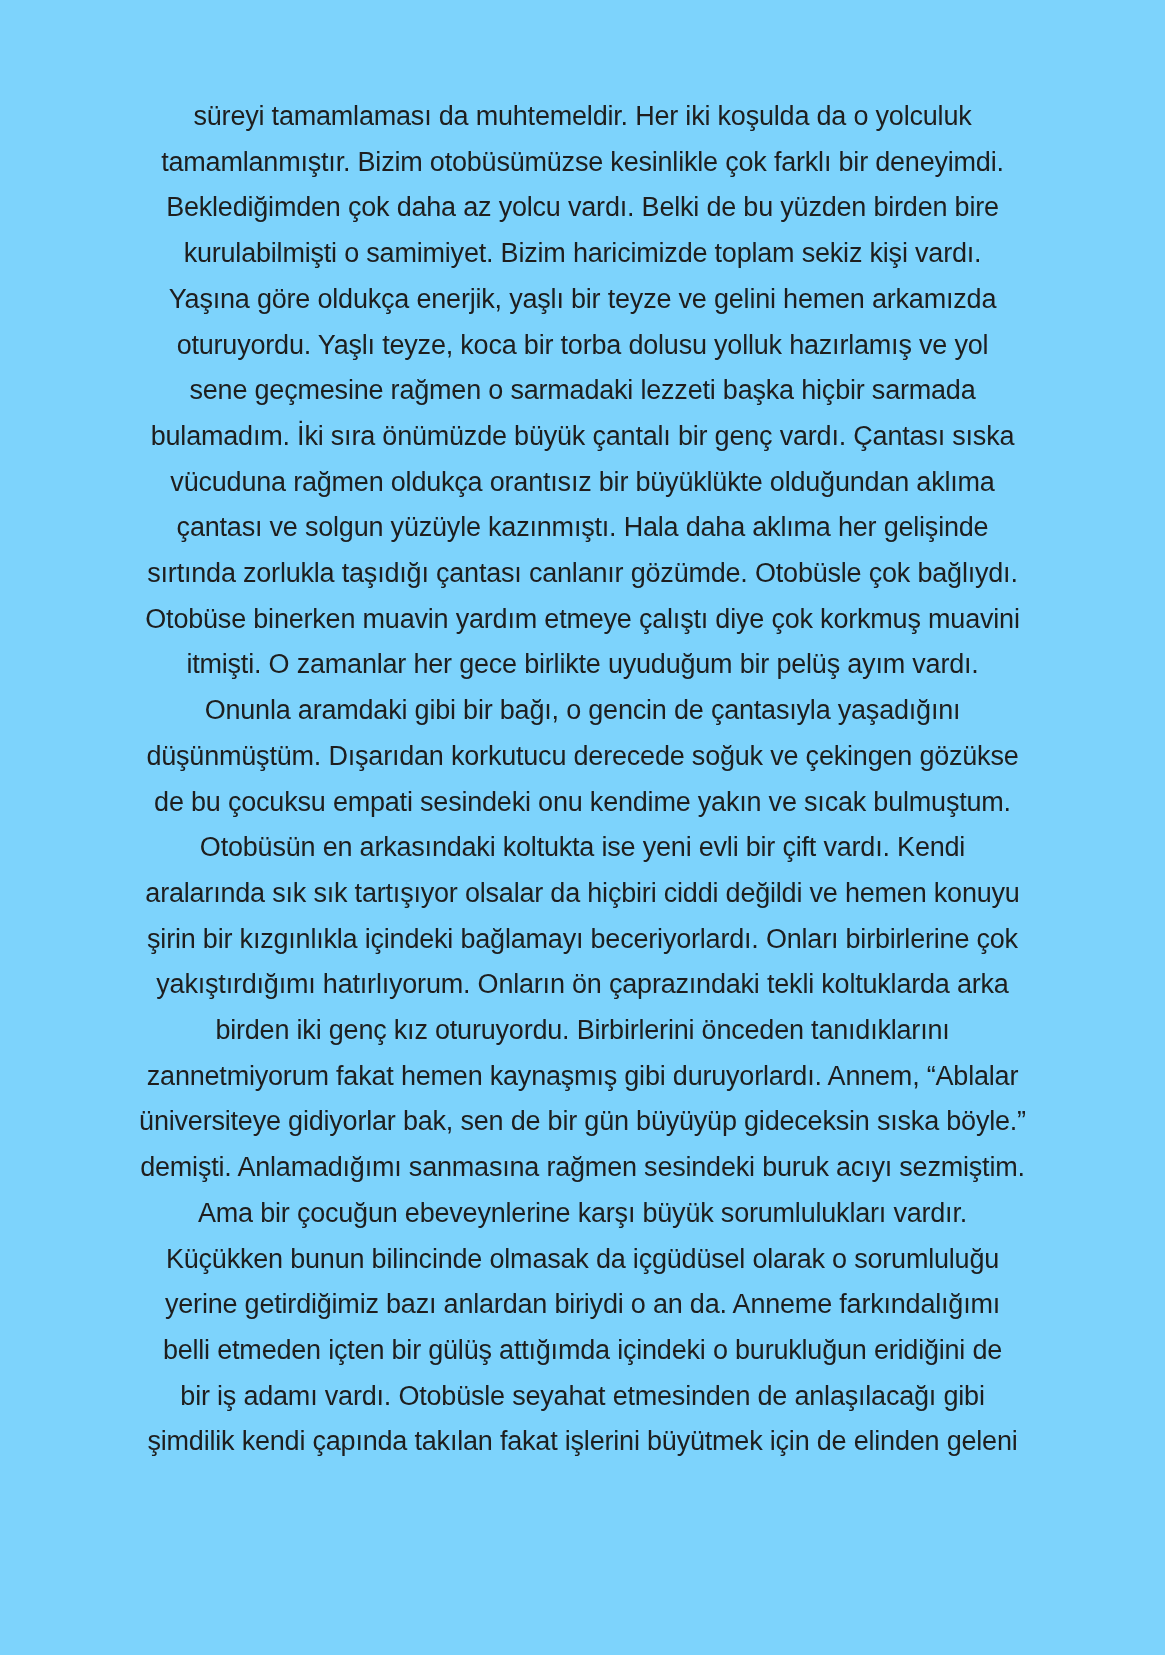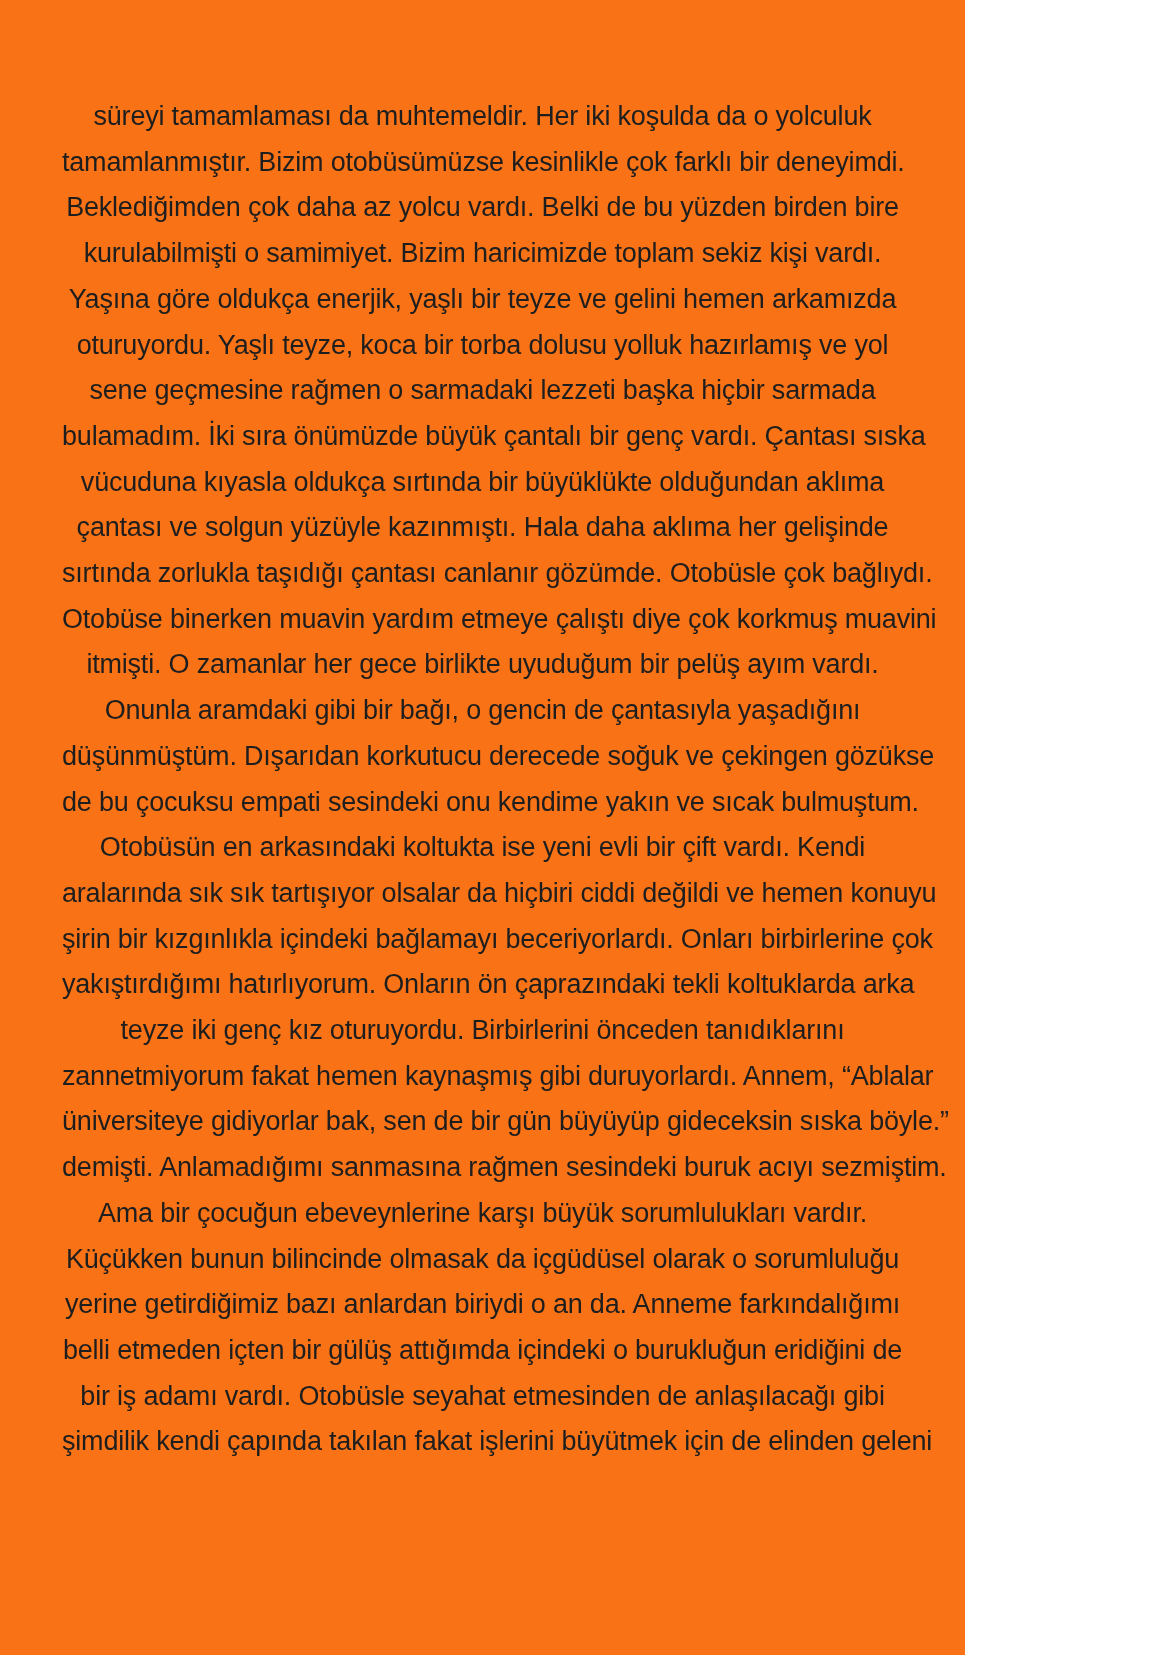--- a/index.html
+++ b/index.html
@@ -2,23 +2,23 @@
 <html lang="tr"><head>
 <meta charset="utf-8">
 <style>
   html, body {
     margin: 0;
     padding: 0;
     background: #ffffff;
   }
   .page {
     position: relative;
-    width: 965px;
+    width: 1165px;
     height: 1655px;
-    background: #f97316;
+    background: #7dd3fc;
     overflow: hidden;
     font-family: "Liberation Sans", "DejaVu Sans", sans-serif;
   }
   .text-block {
     position: absolute;
     top: 0;
     left: 62px;
     right: 62px;
     padding-top: 94px;
     text-align: center;
@@ -38,33 +38,33 @@
 <div class="page">
   <div class="text-block">
       <div class="text-line">süreyi tamamlaması da muhtemeldir. Her iki koşulda da o yolculuk</div>
       <div class="text-line">tamamlanmıştır. Bizim otobüsümüzse kesinlikle çok farklı bir deneyimdi.</div>
       <div class="text-line">Beklediğimden çok daha az yolcu vardı. Belki de bu yüzden birden bire</div>
       <div class="text-line">kurulabilmişti o samimiyet. Bizim haricimizde toplam sekiz kişi vardı.</div>
       <div class="text-line">Yaşına göre oldukça enerjik, yaşlı bir teyze ve gelini hemen arkamızda</div>
       <div class="text-line">oturuyordu. Yaşlı teyze, koca bir torba dolusu yolluk hazırlamış ve yol</div>
       <div class="text-line">sene geçmesine rağmen o sarmadaki lezzeti başka hiçbir sarmada</div>
       <div class="text-line">bulamadım. İki sıra önümüzde büyük çantalı bir genç vardı. Çantası sıska</div>
-      <div class="text-line">vücuduna kıyasla oldukça sırtında bir büyüklükte olduğundan aklıma</div>
+      <div class="text-line">vücuduna rağmen oldukça orantısız bir büyüklükte olduğundan aklıma</div>
       <div class="text-line">çantası ve solgun yüzüyle kazınmıştı. Hala daha aklıma her gelişinde</div>
       <div class="text-line">sırtında zorlukla taşıdığı çantası canlanır gözümde. Otobüsle çok bağlıydı.</div>
       <div class="text-line">Otobüse binerken muavin yardım etmeye çalıştı diye çok korkmuş muavini</div>
       <div class="text-line">itmişti. O zamanlar her gece birlikte uyuduğum bir pelüş ayım vardı.</div>
       <div class="text-line">Onunla aramdaki gibi bir bağı, o gencin de çantasıyla yaşadığını</div>
       <div class="text-line">düşünmüştüm. Dışarıdan korkutucu derecede soğuk ve çekingen gözükse</div>
       <div class="text-line">de bu çocuksu empati sesindeki onu kendime yakın ve sıcak bulmuştum.</div>
       <div class="text-line">Otobüsün en arkasındaki koltukta ise yeni evli bir çift vardı. Kendi</div>
       <div class="text-line">aralarında sık sık tartışıyor olsalar da hiçbiri ciddi değildi ve hemen konuyu</div>
       <div class="text-line">şirin bir kızgınlıkla içindeki bağlamayı beceriyorlardı. Onları birbirlerine çok</div>
       <div class="text-line">yakıştırdığımı hatırlıyorum. Onların ön çaprazındaki tekli koltuklarda arka</div>
-      <div class="text-line">teyze iki genç kız oturuyordu. Birbirlerini önceden tanıdıklarını</div>
+      <div class="text-line">birden iki genç kız oturuyordu. Birbirlerini önceden tanıdıklarını</div>
       <div class="text-line">zannetmiyorum fakat hemen kaynaşmış gibi duruyorlardı. Annem, “Ablalar</div>
       <div class="text-line">üniversiteye gidiyorlar bak, sen de bir gün büyüyüp gideceksin sıska böyle.”</div>
       <div class="text-line">demişti. Anlamadığımı sanmasına rağmen sesindeki buruk acıyı sezmiştim.</div>
       <div class="text-line">Ama bir çocuğun ebeveynlerine karşı büyük sorumlulukları vardır.</div>
       <div class="text-line">Küçükken bunun bilincinde olmasak da içgüdüsel olarak o sorumluluğu</div>
       <div class="text-line">yerine getirdiğimiz bazı anlardan biriydi o an da. Anneme farkındalığımı</div>
       <div class="text-line">belli etmeden içten bir gülüş attığımda içindeki o burukluğun eridiğini de</div>
       <div class="text-line">bir iş adamı vardı. Otobüsle seyahat etmesinden de anlaşılacağı gibi</div>
       <div class="text-line">şimdilik kendi çapında takılan fakat işlerini büyütmek için de elinden geleni</div>
     </div>

